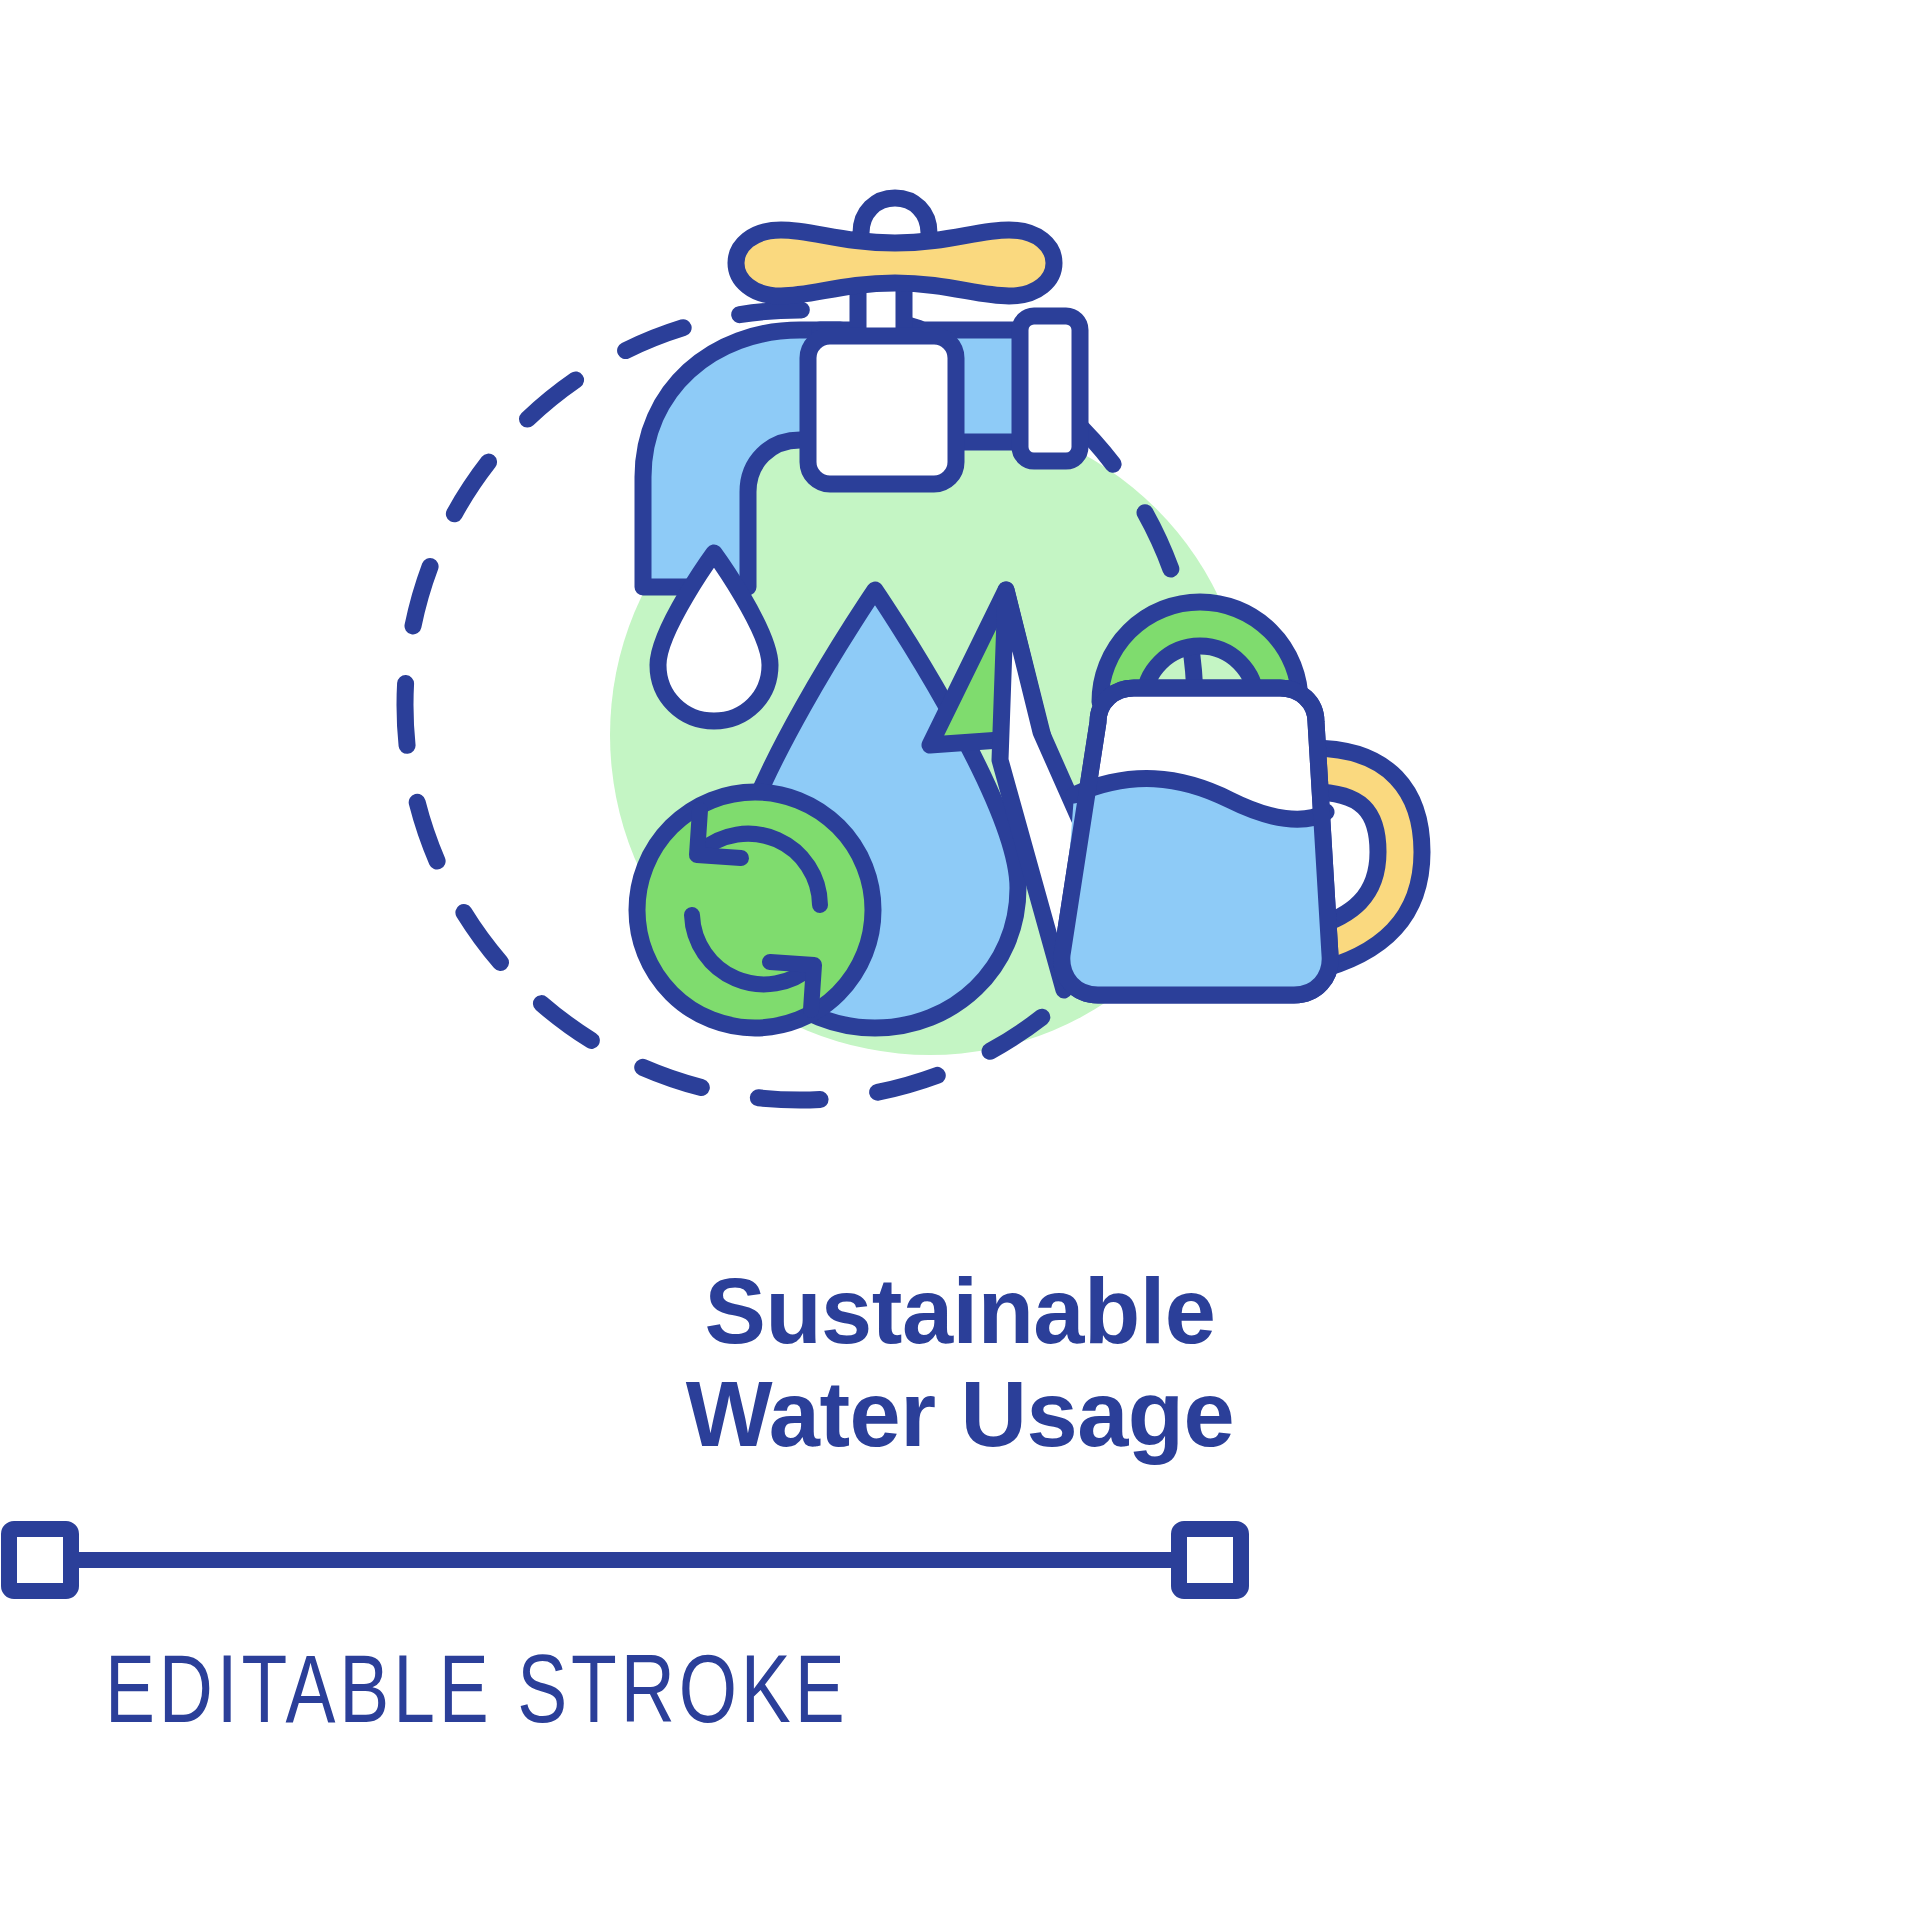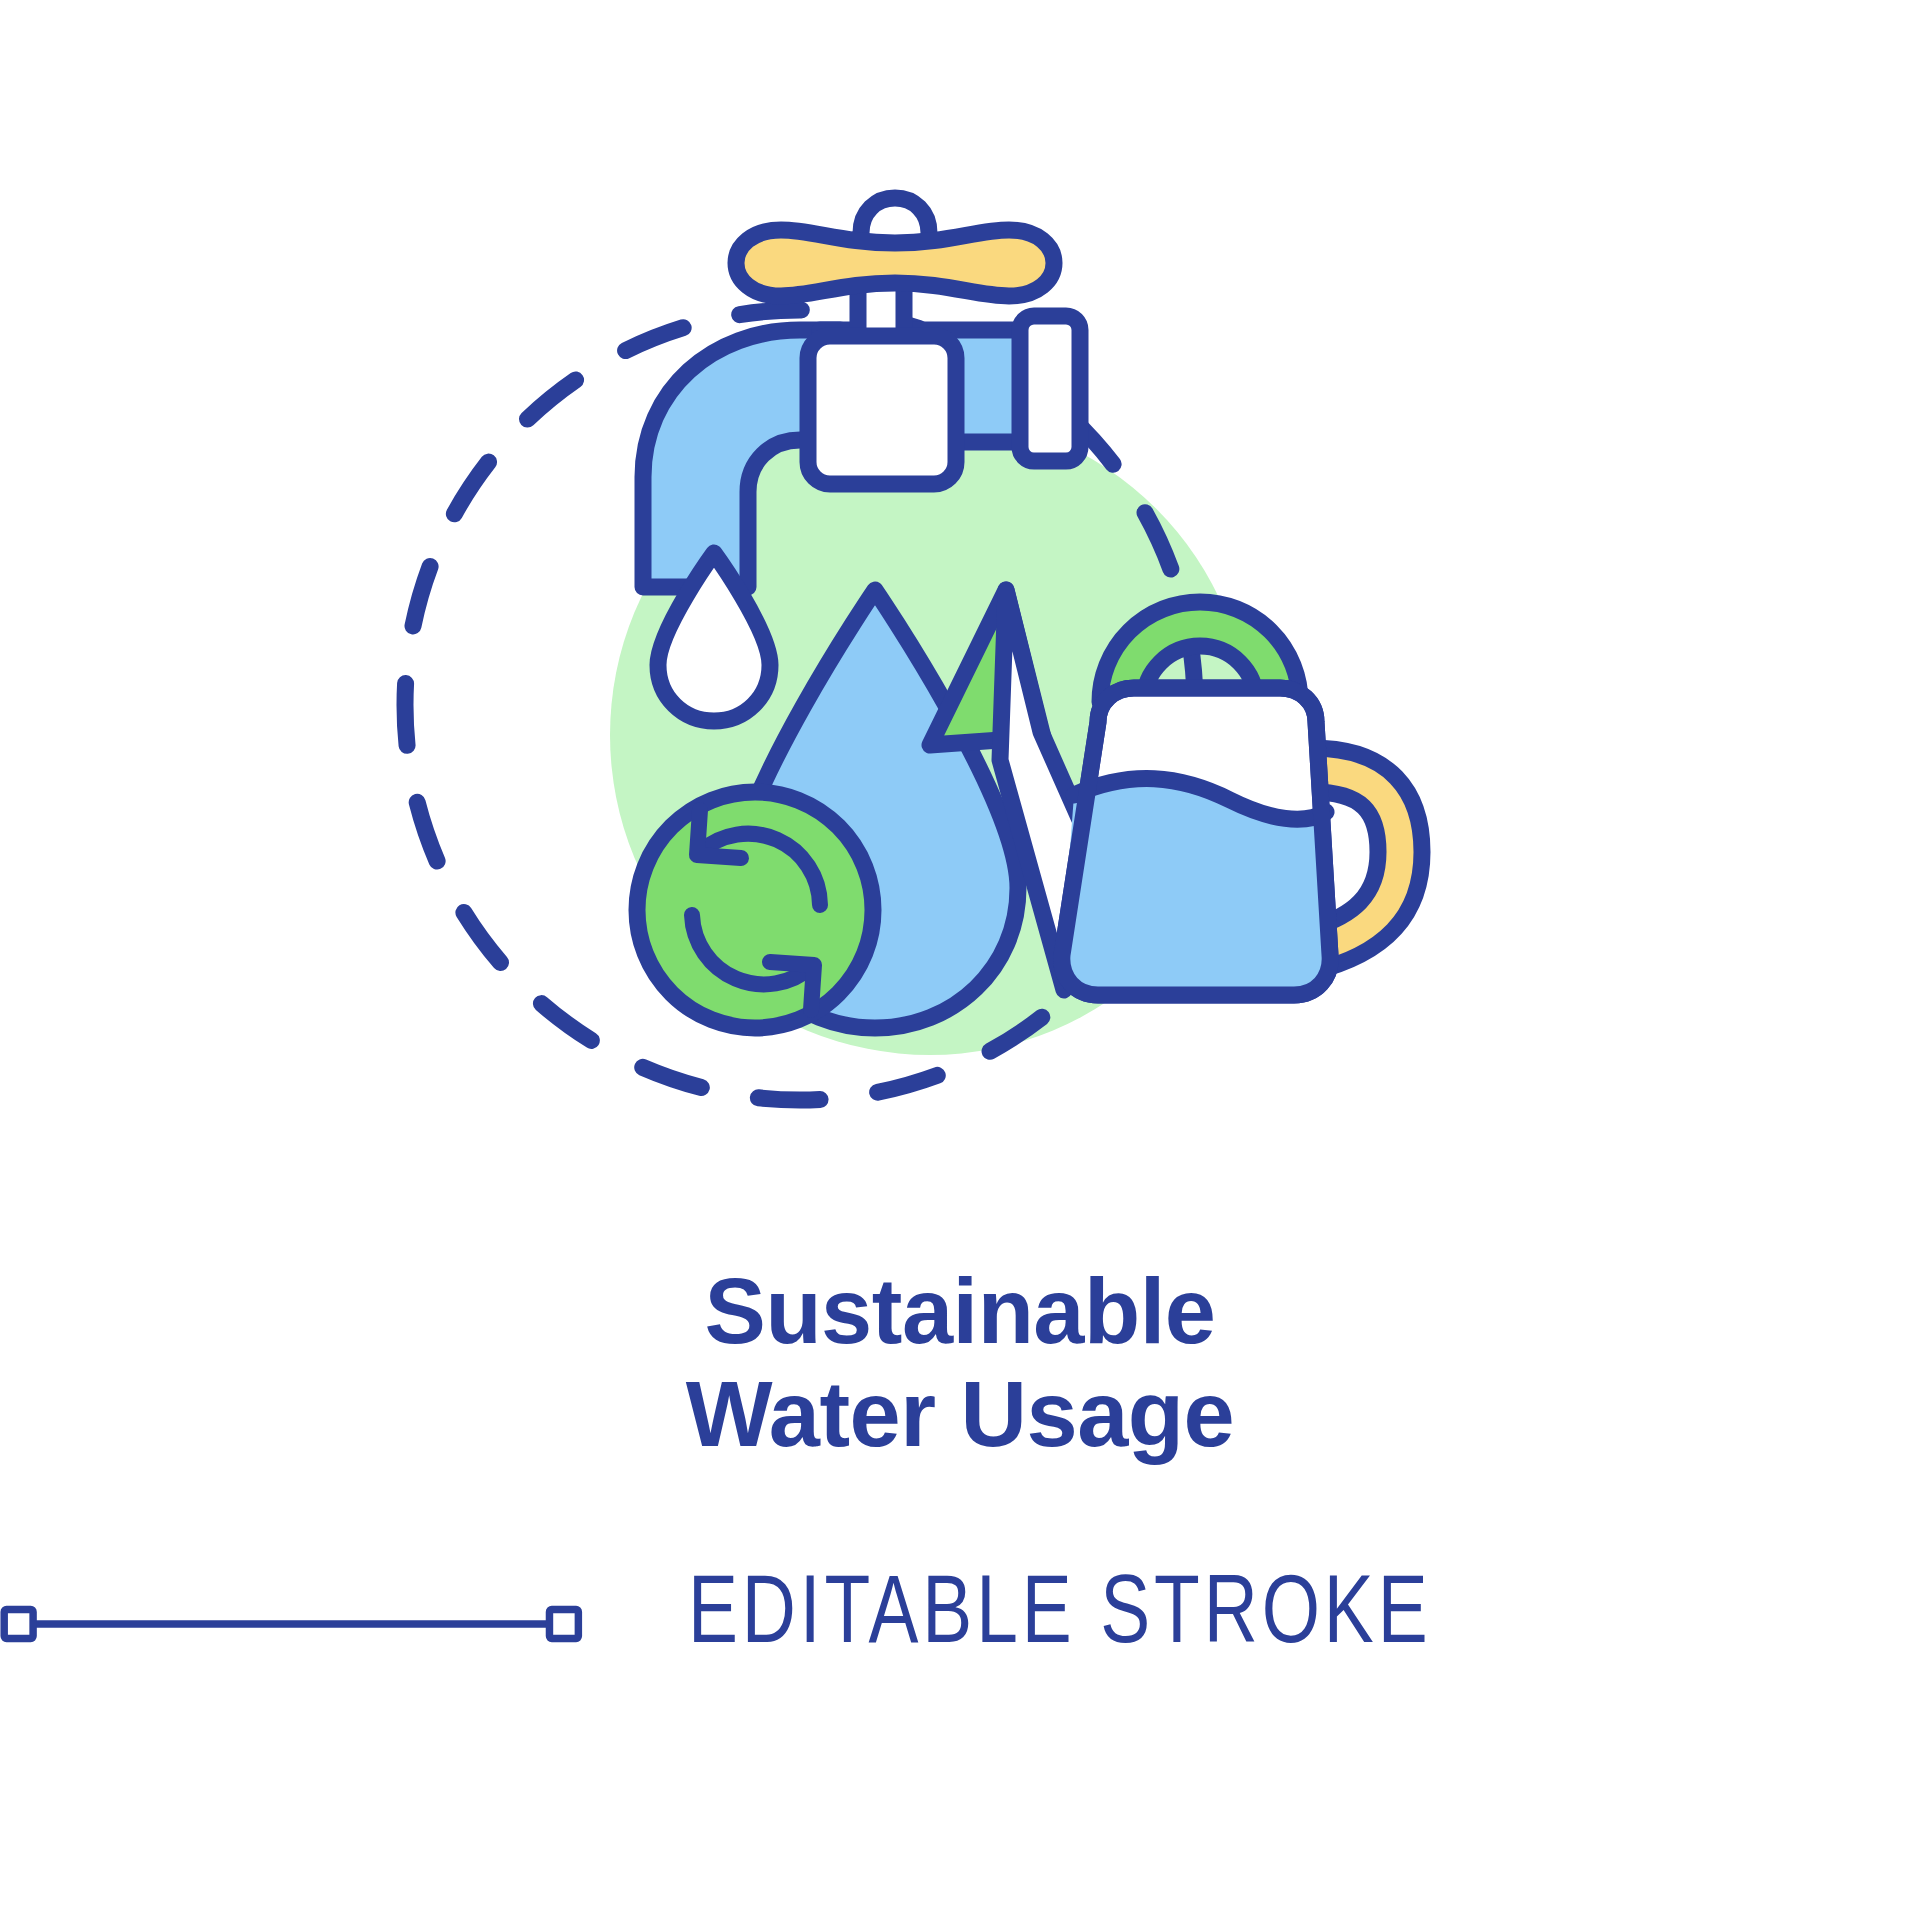--- a/index.html
+++ b/index.html
@@ -48,21 +48,22 @@
     line-height: 1.12;
     letter-spacing: -0.5px;
     white-space: pre-line;
   }
   .stroke-legend {
     position: absolute;
     left: 0;
     top: 1520px;
     width: 1536px;
     display: flex;
-    align-items: flex-end;
+    flex-direction: column;
+    align-items: flex-start;
   }
   .stroke-bar-svg {
     display: block;
   }
   .editable-label {
     margin-top: 34px;
     color: #2b3f99;
     font-family: "Liberation Sans", sans-serif;
     font-weight: 400;
     font-size: 96px;

